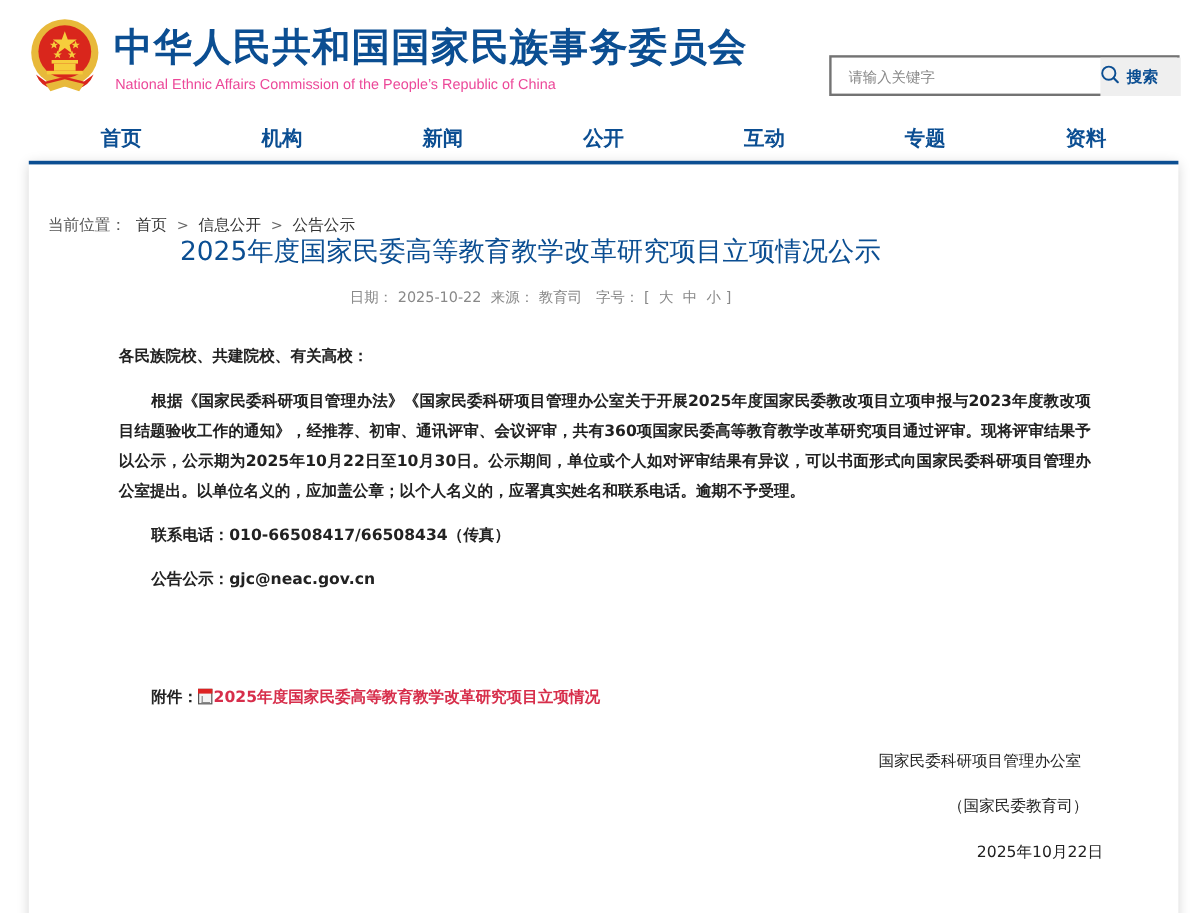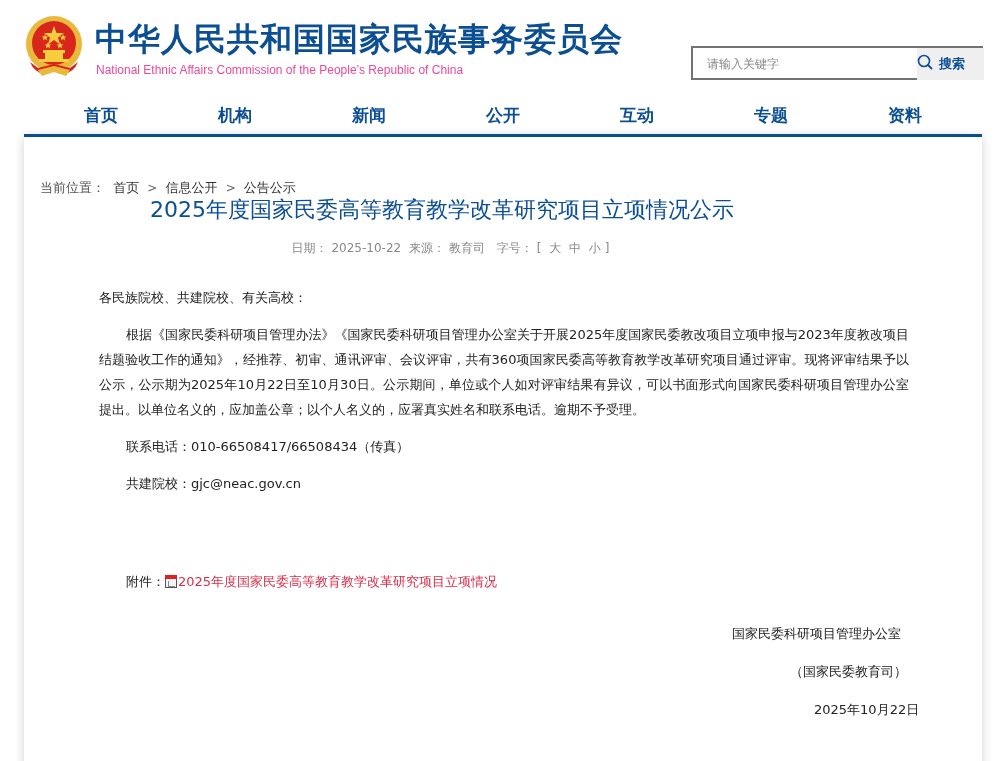--- a/index.html
+++ b/index.html
@@ -29,21 +29,21 @@
     .breadcrumb { position: absolute; left: 16px; top: 20px; font-size: 13px; color: #555; white-space: nowrap; margin-top: 22px; }
     .breadcrumb span { margin-right: 4px; }
     .breadcrumb .sep { color: #666; font-size: 12px; margin: 0 4px 0 0; }
     .bc-link { color: #333; cursor: pointer; }
 
     .article-title { position: absolute; left: 0; top: 58px; width: 836px; text-align: center; font-size: 22px; color: #0b4e92; white-space: nowrap; }
     .meta { position: absolute; left: 0; top: 103px; width: 853px; text-align: center; font-size: 12px; color: #888; white-space: nowrap; }
     .meta span { margin: 0 2px; }
     .fs-btn { cursor: pointer; color: #888; }
 
-    .body-text { position: absolute; left: 75px; width: 810px; font-size: 13px; color: #222; line-height: 25px; font-family: "DejaVu Sans", sans-serif; }
+    .body-text { position: absolute; left: 75px; width: 810px; font-size: 13px; color: #222; line-height: 25px; font-family: "DejaVu Sans", sans-serif; font-weight: bold; }
     .salutation { top: 148px; }
     .para { top: 185px; text-indent: 27px; text-align: justify; }
     .contact { top: 297px; left: 102px; }
     .email { top: 334px; left: 102px; }
     .attach { top: 432px; left: 102px; white-space: nowrap; }
     .attach-link { color: #d72e4b; cursor: pointer; text-decoration: none; }
     .doc-icon { display: inline-block; width: 12px; height: 13px; vertical-align: -2px; position: relative; background: #f3f3f3; border: 1px solid #555; margin-right: 1px; }
     .doc-icon::before { content: ""; position: absolute; left: -1px; top: -1px; width: 12px; height: 4px; background: #d22; }
     .doc-icon::after { content: ""; position: absolute; left: 2px; top: 5px; width: 6px; height: 5px; border-left: 1px solid #888; border-bottom: 1px solid #888; }
 
@@ -116,21 +116,21 @@
     <span>来源：</span><span>教育司</span>
     &nbsp;<span>字号：</span><span>[</span>
     <span class="fs-btn">大</span>
     <span class="fs-btn">中</span>
     <span class="fs-btn">小</span><span>]</span>
   </div>
 
   <p class="body-text salutation">各民族院校、共建院校、有关高校：</p>
   <p class="body-text para">根据《国家民委科研项目管理办法》《国家民委科研项目管理办公室关于开展2025年度国家民委教改项目立项申报与2023年度教改项目结题验收工作的通知》，经推荐、初审、通讯评审、会议评审，共有360项国家民委高等教育教学改革研究项目通过评审。现将评审结果予以公示，公示期为2025年10月22日至10月30日。公示期间，单位或个人如对评审结果有异议，可以书面形式向国家民委科研项目管理办公室提出。以单位名义的，应加盖公章；以个人名义的，应署真实姓名和联系电话。逾期不予受理。</p>
   <p class="body-text contact">联系电话：010-66508417/66508434（传真）</p>
-  <p class="body-text email">共建院校：gjc@neac.gov.cn</p>
+  <p class="body-text email">公告公示：gjc@neac.gov.cn</p>
   <p class="body-text attach">
     <span>附件：</span><span class="doc-icon"></span><a class="attach-link">2025年度国家民委高等教育教学改革研究项目立项情况</a>
   </p>
 
   <div class="sign sign-office">国家民委科研项目管理办公室</div>
   <div class="sign sign-dept">（国家民委教育司）</div>
   <div class="sign sign-date">2025年10月22日</div>
 </div>
 
 <div class="nav-line"></div>

